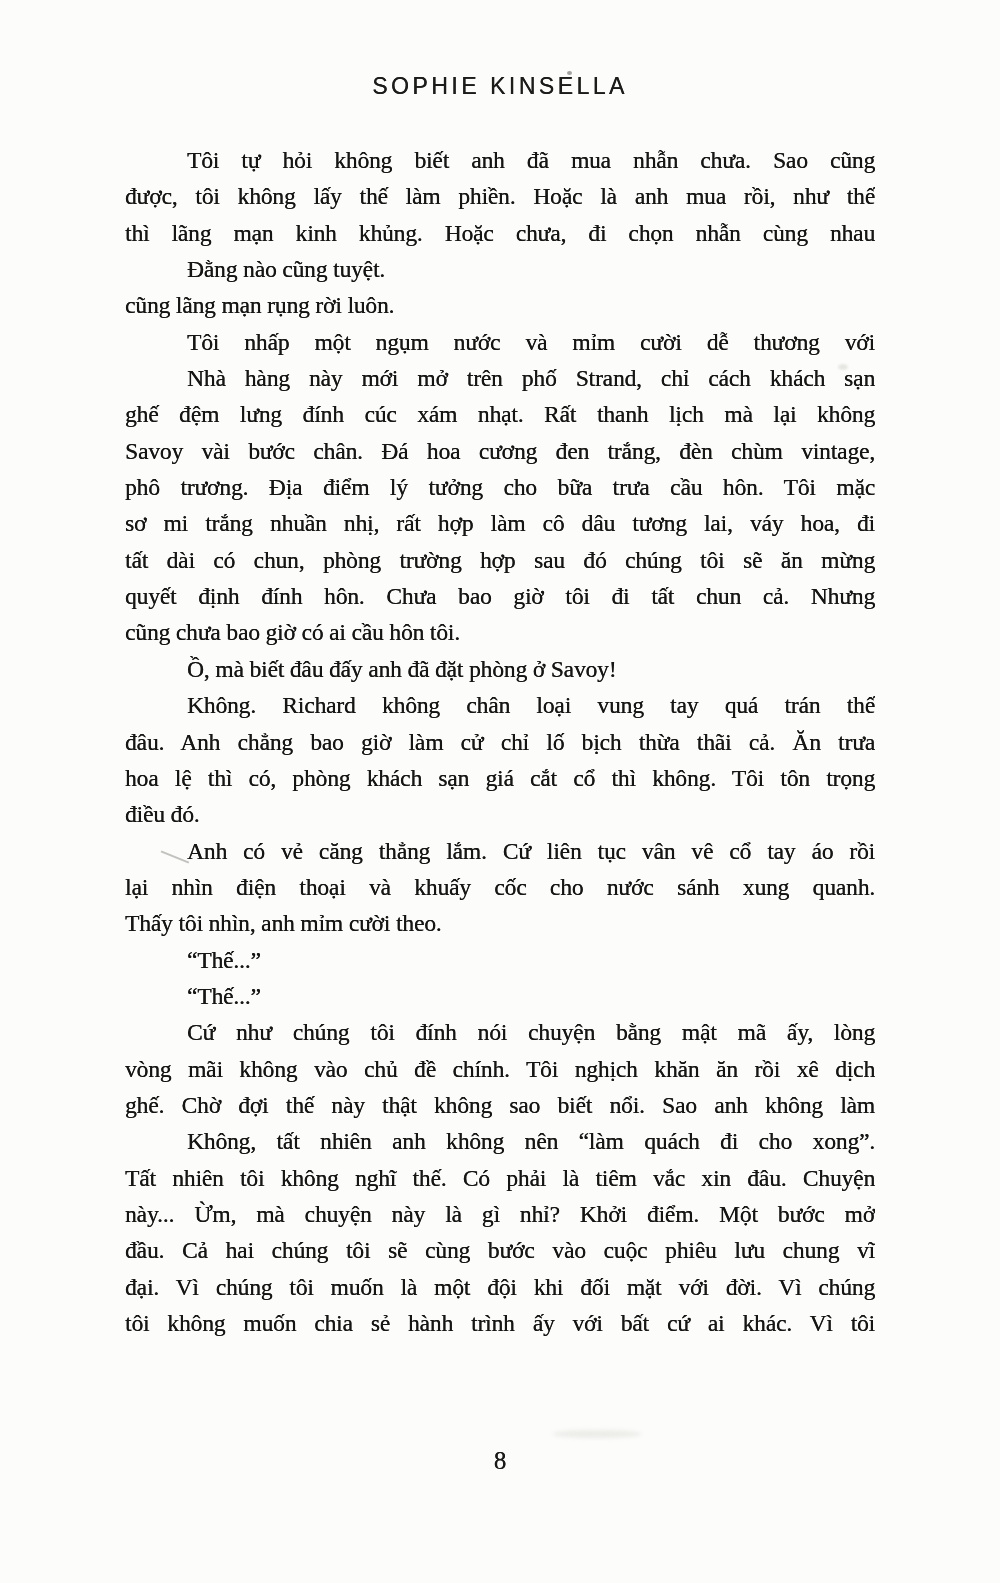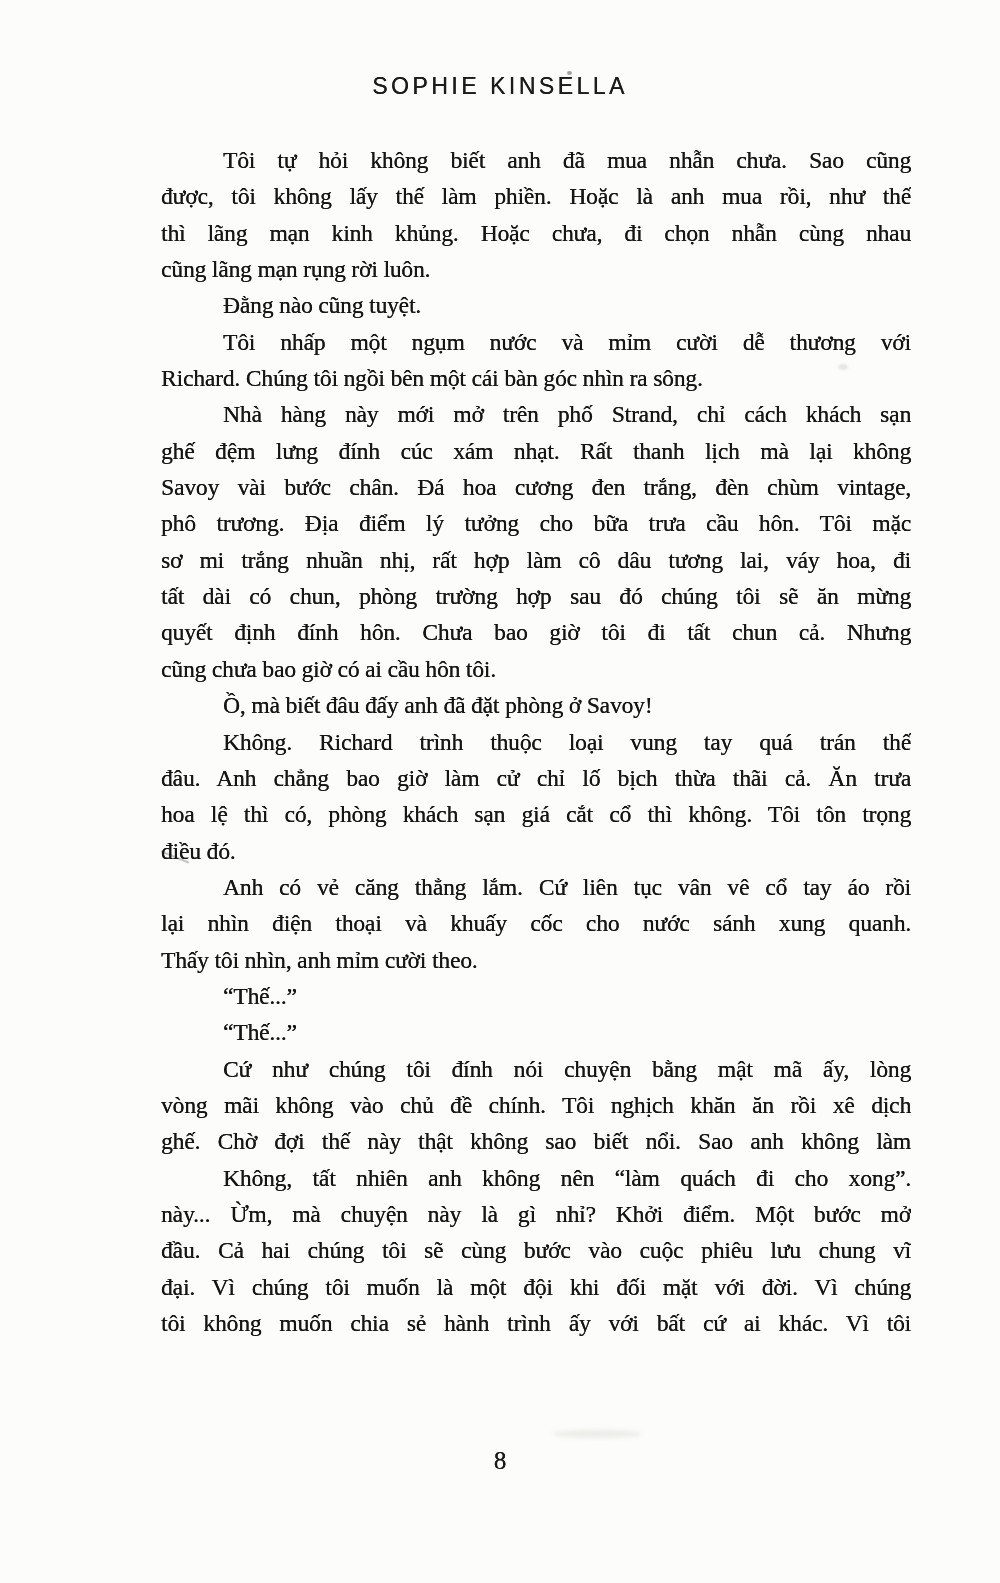--- a/index.html
+++ b/index.html
@@ -18,21 +18,21 @@
   .running-header {
     position: absolute; left: 0; top: 73px; width: 1000px;
     text-align: center;
     font-family: "Liberation Sans", "DejaVu Sans", sans-serif;
     font-size: 23px;
     letter-spacing: 3.5px;
     color: #1c1c1a;
     text-shadow: 0.3px 0 0 currentColor;
   }
   .text-block {
-    position: absolute; left: 125px; top: 142px; width: 750px; margin-left: 36px;
+    position: absolute; left: 125px; top: 142px; width: 750px;
   }
   .line {
     height: 36.35px;
     line-height: 36.35px;
     font-size: 23.5px;
     letter-spacing: -0.15px;
     white-space: normal;
     text-align: justify;
     text-align-last: justify;
     overflow: hidden;
@@ -78,46 +78,46 @@
 
   <div class="artifact artifact-dot-header"></div>
   <div class="artifact artifact-smudge-right"></div>
   <div class="artifact artifact-scratch"></div>
   <div class="artifact artifact-smudge-bottom"></div>
 
   <div class="text-block">
       <div class="line indent">Tôi tự hỏi không biết anh đã mua nhẫn chưa. Sao cũng</div>
       <div class="line">được, tôi không lấy thế làm phiền. Hoặc là anh mua rồi, như thế</div>
       <div class="line">thì lãng mạn kinh khủng. Hoặc chưa, đi chọn nhẫn cùng nhau</div>
+      <div class="line indent para-end">Đằng nào cũng tuyệt.</div>
       <div class="line para-end">cũng lãng mạn rụng rời luôn.</div>
-      <div class="line indent para-end">Đằng nào cũng tuyệt.</div>
       <div class="line indent">Tôi nhấp một ngụm nước và mỉm cười dễ thương với</div>
-      <div class="line para-end">Richard. Chúng tôi ngồi bên một cái bàn góc nhìn ra sông.</div>
       <div class="line indent">Nhà hàng này mới mở trên phố Strand, chỉ cách khách sạn</div>
       <div class="line">ghế đệm lưng đính cúc xám nhạt. Rất thanh lịch mà lại không</div>
       <div class="line">Savoy vài bước chân. Đá hoa cương đen trắng, đèn chùm vintage,</div>
       <div class="line">phô trương. Địa điểm lý tưởng cho bữa trưa cầu hôn. Tôi mặc</div>
       <div class="line">sơ mi trắng nhuần nhị, rất hợp làm cô dâu tương lai, váy hoa, đi</div>
       <div class="line">tất dài có chun, phòng trường hợp sau đó chúng tôi sẽ ăn mừng</div>
       <div class="line">quyết định đính hôn. Chưa bao giờ tôi đi tất chun cả. Nhưng</div>
       <div class="line para-end">cũng chưa bao giờ có ai cầu hôn tôi.</div>
       <div class="line indent para-end">Ồ, mà biết đâu đấy anh đã đặt phòng ở Savoy!</div>
-      <div class="line indent">Không. Richard trình thuộc loại vung tay quá trán thế</div>
+      <div class="line indent">Không. Richard không chân loại vung tay quá trán thế</div>
       <div class="line">đâu. Anh chẳng bao giờ làm cử chỉ lố bịch thừa thãi cả. Ăn trưa</div>
       <div class="line">hoa lệ thì có, phòng khách sạn giá cắt cổ thì không. Tôi tôn trọng</div>
       <div class="line para-end">điều đó.</div>
       <div class="line indent">Anh có vẻ căng thẳng lắm. Cứ liên tục vân vê cổ tay áo rồi</div>
       <div class="line">lại nhìn điện thoại và khuấy cốc cho nước sánh xung quanh.</div>
       <div class="line para-end">Thấy tôi nhìn, anh mỉm cười theo.</div>
       <div class="line indent para-end">“Thế...”</div>
       <div class="line indent para-end">“Thế...”</div>
       <div class="line indent">Cứ như chúng tôi đính nói chuyện bằng mật mã ấy, lòng</div>
       <div class="line">vòng mãi không vào chủ đề chính. Tôi nghịch khăn ăn rồi xê dịch</div>
       <div class="line">ghế. Chờ đợi thế này thật không sao biết nổi. Sao anh không làm</div>
       <div class="line indent">Không, tất nhiên anh không nên “làm quách đi cho xong”.</div>
+      <div class="line">Tất nhiên tôi không nghĩ thế. Có phải là tiêm vắc xin đâu. Chuyện</div>
       <div class="line">này... Ừm, mà chuyện này là gì nhỉ? Khởi điểm. Một bước mở</div>
       <div class="line">đầu. Cả hai chúng tôi sẽ cùng bước vào cuộc phiêu lưu chung vĩ</div>
       <div class="line">đại. Vì chúng tôi muốn là một đội khi đối mặt với đời. Vì chúng</div>
       <div class="line">tôi không muốn chia sẻ hành trình ấy với bất cứ ai khác. Vì tôi</div>
     </div>
 
   <div class="page-number">8</div>
 
 </div>
 

